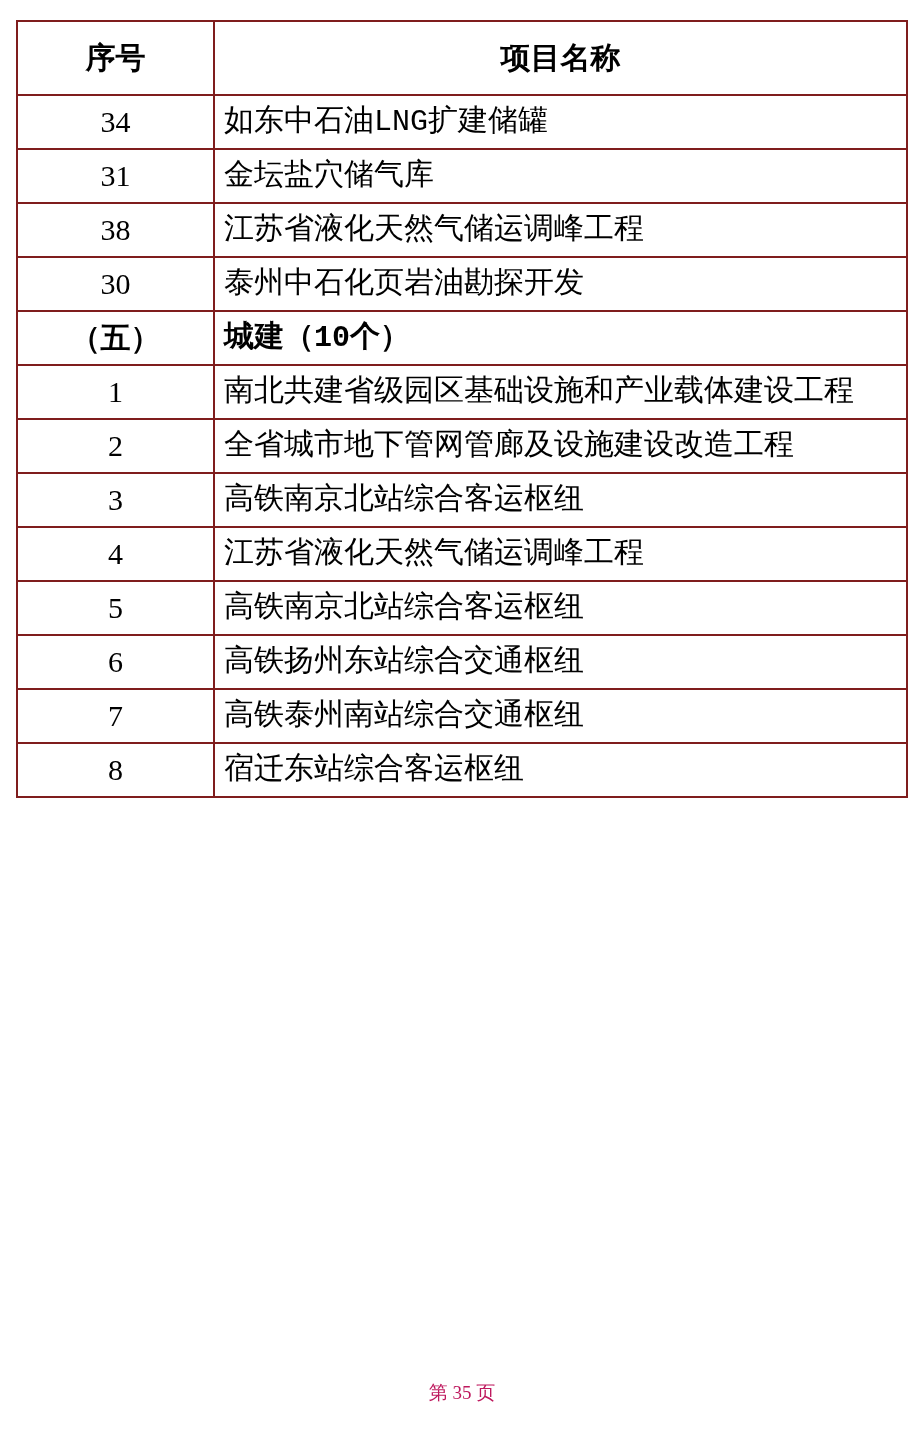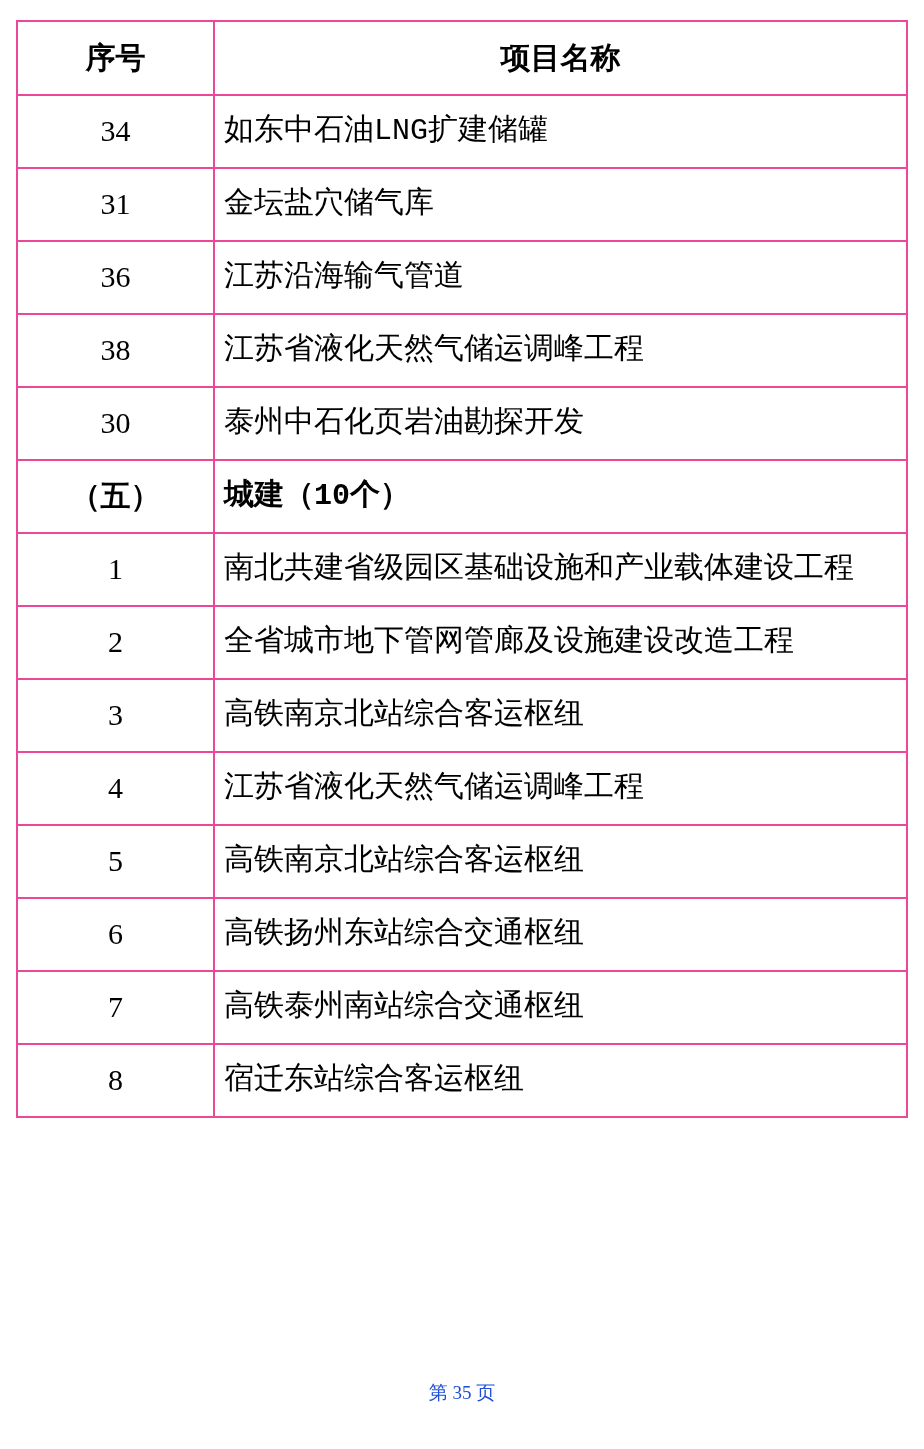--- a/index.html
+++ b/index.html
@@ -26,56 +26,56 @@
     left: 16px;
     top: 20px;
     width: 890px;
     border-collapse: collapse;
     table-layout: fixed;
   }
   .project-table col.col-index { width: 197px; }
   .project-table col.col-name  { width: 693px; }
   .project-table th,
   .project-table td {
-    border: 2px solid #ec4899;
+    border: 2px solid #7f1d1d;
     font-size: 30px;
     line-height: 1.15;
     padding: 8px;
     vertical-align: middle;
     overflow: hidden;
     white-space: nowrap;
   }
   .project-table thead th {
     height: 74px;
     font-weight: bold;
     text-align: center;
   }
   .project-table tbody td {
-    height: 73px;
+    height: 54px;
     border-radius: 12px;
   }
   td.cell-index {
     text-align: center;
   }
   td.cell-name {
     text-align: left;
     padding-left: 9px;
     font-family: Liberation Mono, monospace;
   }
   tr.section-row td {
     font-weight: bold;
   }
   .page-footer {
     position: absolute;
     top: 1380px;
     left: 0;
     width: 924px;
     text-align: center;
     font-size: 19px;
-    color: #1d4ed8;
+    color: #be185d;
   }
 </style>
 </head>
 <body>
 
 <div class="doc-page">
 
   <table class="project-table">
     <colgroup>
       <col class="col-index">
@@ -88,24 +88,20 @@
       </tr>
     </thead>
     <tbody id="table-body">
         <tr>
     <td class="cell-index">34</td>
     <td class="cell-name">如东中石油LNG扩建储罐</td>
   </tr>
         <tr>
     <td class="cell-index">31</td>
     <td class="cell-name">金坛盐穴储气库</td>
-  </tr>
-        <tr>
-    <td class="cell-index">36</td>
-    <td class="cell-name">江苏沿海输气管道</td>
   </tr>
         <tr>
     <td class="cell-index">38</td>
     <td class="cell-name">江苏省液化天然气储运调峰工程</td>
   </tr>
         <tr>
     <td class="cell-index">30</td>
     <td class="cell-name">泰州中石化页岩油勘探开发</td>
   </tr>
         <tr class="section-row">

